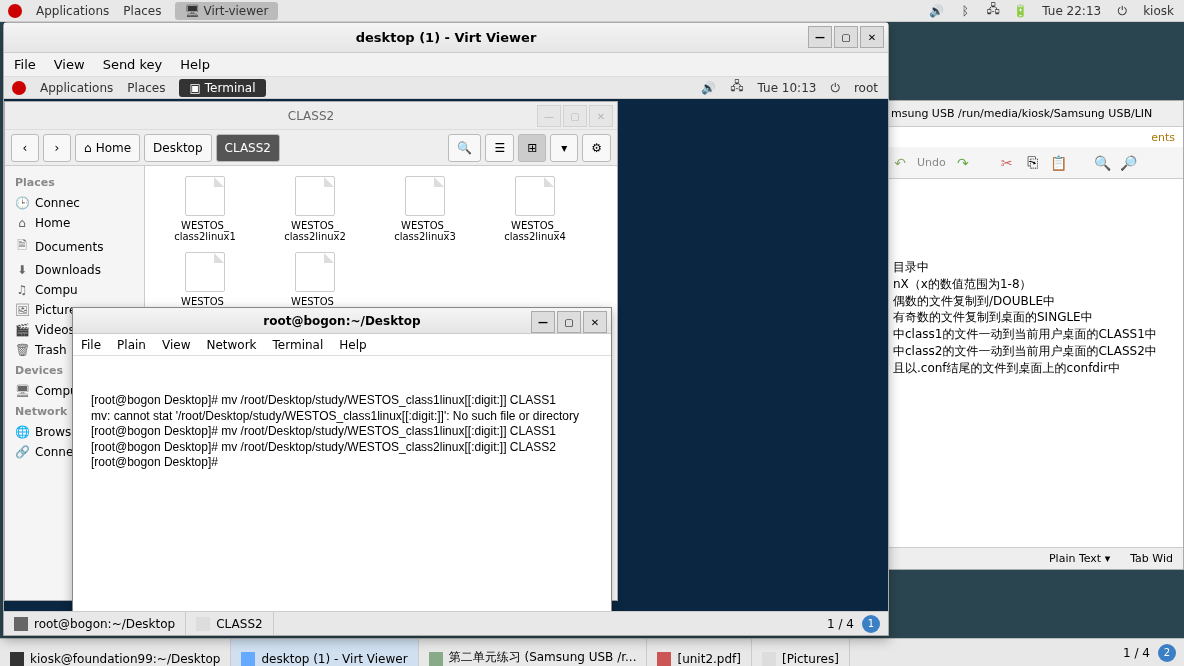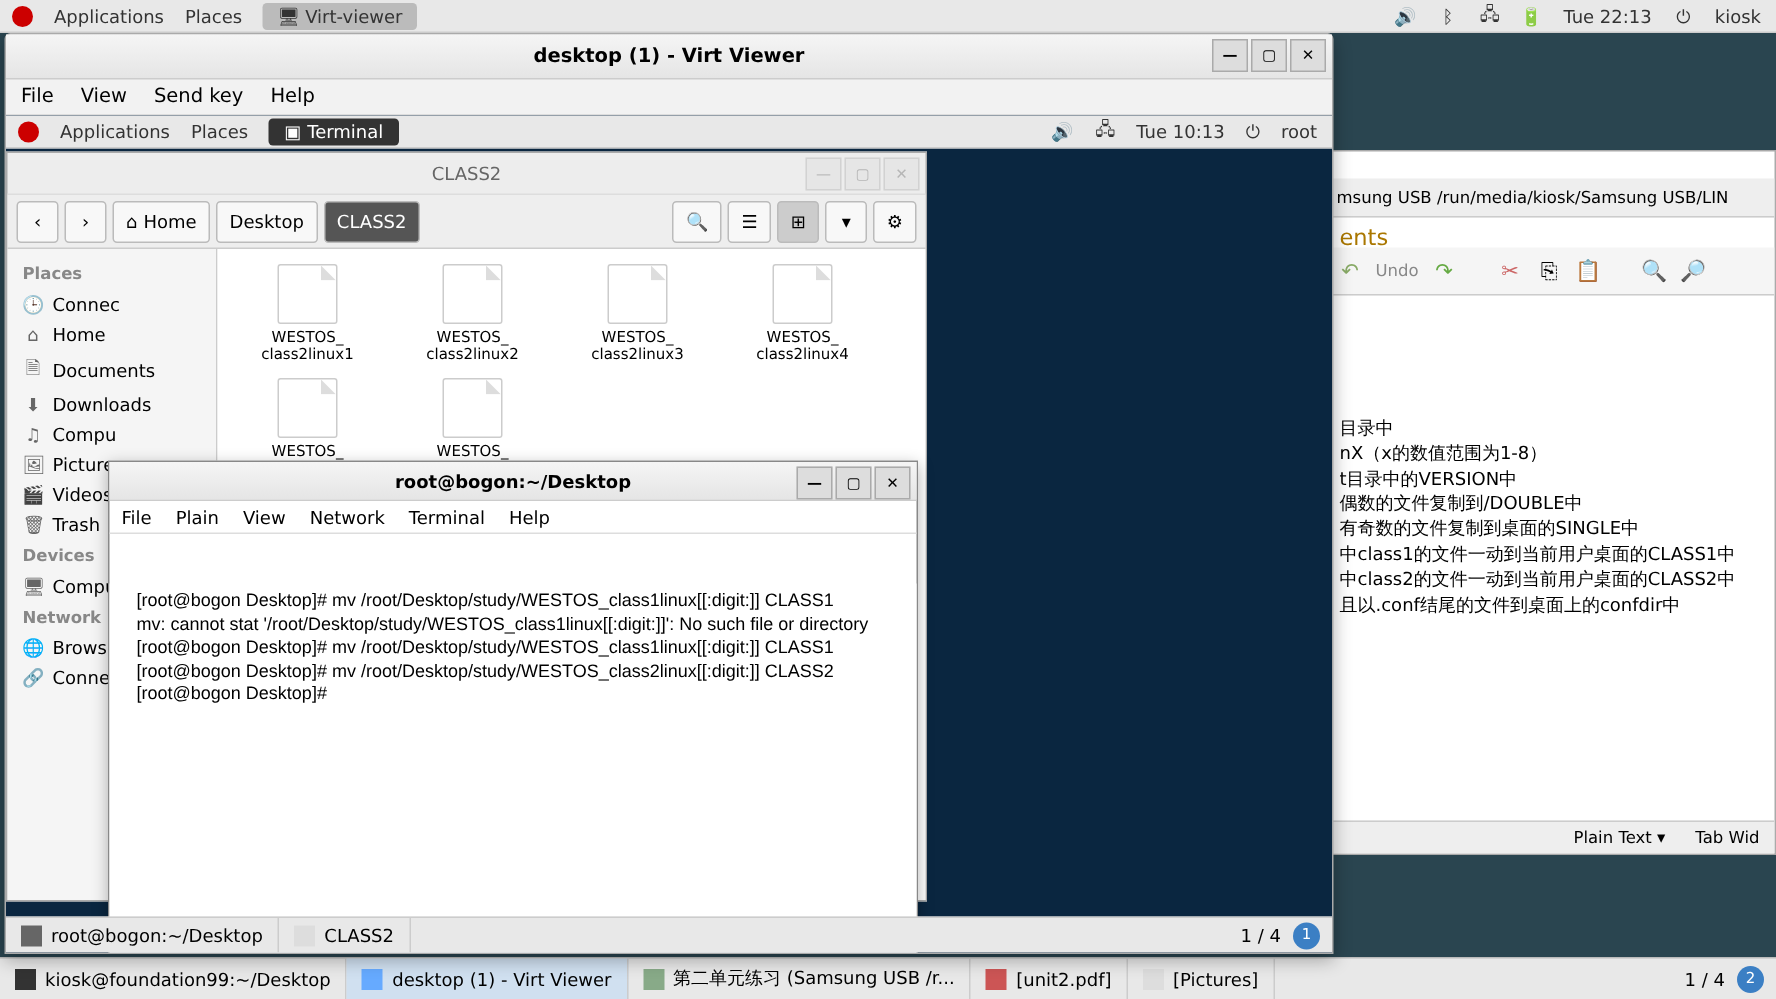--- a/index.html
+++ b/index.html
@@ -58,27 +58,27 @@
 
 
 .guest-taskbar { position: absolute; bottom: 0; left: 0; right: 0; height: 24px; background: #e8e8e8; border-top: 1px solid #ccc; display: flex; align-items: center; font-size: 12px; z-index: 30; }
 .task-item { display: flex; align-items: center; gap: 6px; padding: 0 10px; height: 100%; border-right: 1px solid #ccc; cursor: pointer; }
 .task-item .ti-icon { width: 14px; height: 14px; background: #666; }
 .task-right { margin-left: auto; display: flex; align-items: center; gap: 8px; padding-right: 8px; }
 .ws-badge { width: 18px; height: 18px; background: #3b7fc4; border-radius: 50%; color: #fff; display: flex; align-items: center; justify-content: center; font-size: 10px; }
 
 
 .host-taskbar { position: absolute; bottom: 0; left: 0; right: 0; height: 28px; background: #e8e8e8; border-top: 1px solid #bbb; display: flex; align-items: center; font-size: 12px; z-index: 40; }
-.htask-item { display: flex; align-items: center; gap: 6px; padding: 0 10px; height: 100%; border-right: 1px solid #ccc; cursor: pointer; }
+.htask-item { display: flex; align-items: flex-end; gap: 6px; padding: 0 10px; height: 100%; border-right: 1px solid #ccc; cursor: pointer; }
 .htask-item.active { background: #d0e0f0; }
 .htask-right { margin-left: auto; display: flex; align-items: center; gap: 8px; padding-right: 8px; }
 
 
 .bg-editor { position: absolute; top: 100px; right: 0; width: 300px; height: 470px; background: #fff; border: 1px solid #aaa; z-index: 2; font-size: 12px; overflow: hidden; }
-.bg-editor .tabbar { height: 26px; background: #eee; display: flex; align-items: center; padding: 0 6px; font-size: 11px; border-bottom: 1px solid #ccc; margin-top: 18px; }
+.bg-editor .tabbar { height: 26px; background: #eee; display: flex; align-items: center; padding: 0 6px; font-size: 11px; border-bottom: 1px solid #ccc; }
 .bg-editor .tb { height: 32px; background: #f5f5f5; display: flex; align-items: center; gap: 8px; padding: 0 6px; border-bottom: 1px solid #ccc; }
 .bg-editor .tb .ic { width: 18px; height: 18px; display: flex; align-items: center; justify-content: center; font-size: 14px; }
 .bg-editor .content { padding: 80px 8px 8px; font-family: "DejaVu Sans Mono", monospace; line-height: 1.4; }
 .bg-editor .status { position: absolute; bottom: 0; right: 0; left: 0; height: 22px; background: #eee; border-top: 1px solid #ccc; display: flex; align-items: center; justify-content: flex-end; gap: 20px; padding: 0 10px; font-size: 11px; }
 
 .redhat-logo { position: absolute; bottom: 40px; left: 20px; color: #c33; font-size: 11px; z-index: 1; opacity: 0.4; }
 </style>
 </head>
 <body>
 
@@ -100,37 +100,36 @@
     <span>Tue 22:13</span>
     <span class="icon-g">⏻</span>
     <span>kiosk</span>
   </div>
 </div>
 
 <div class="bg-editor">
   <div class="tabbar">
       <span>msung USB /run/media/kiosk/Samsung USB/LIN</span>
     </div>
-  <div style="height:20px; padding:4px 8px; color:#a70; font-size:15px;">ents</div>
+  <div style="height:20px; padding:4px 8px; color:#a70; font-size:11px;text-align:right;">ents</div>
   <div class="tb">
     <span class="ic" style="color:#8a6;">↶</span>
     <span style="color:#888;font-size:11px;">Undo</span>
     <span class="ic" style="color:#6a4;">↷</span>
     <span style="width:10px"></span>
     <span class="ic" style="color:#c66;">✂</span>
     <span class="ic">⎘</span>
     <span class="ic">📋</span>
     <span style="width:10px"></span>
     <span class="ic">🔍</span>
     <span class="ic" style="color:#c66;">🔎</span>
   </div>
   <div class="content">
     <div>目录中</div>
     <div>nX（x的数值范围为1-8）</div>
-    <div>t目录中的VERSION中</div>
     <div></div>
     <div>偶数的文件复制到/DOUBLE中</div>
     <div>有奇数的文件复制到桌面的SINGLE中</div>
     <div>中class1的文件一动到当前用户桌面的CLASS1中</div>
     <div>中class2的文件一动到当前用户桌面的CLASS2中</div>
     <div></div>
     <div>且以.conf结尾的文件到桌面上的confdir中</div>
   </div>
   <div class="status">
     <span>Plain Text ▾</span>

